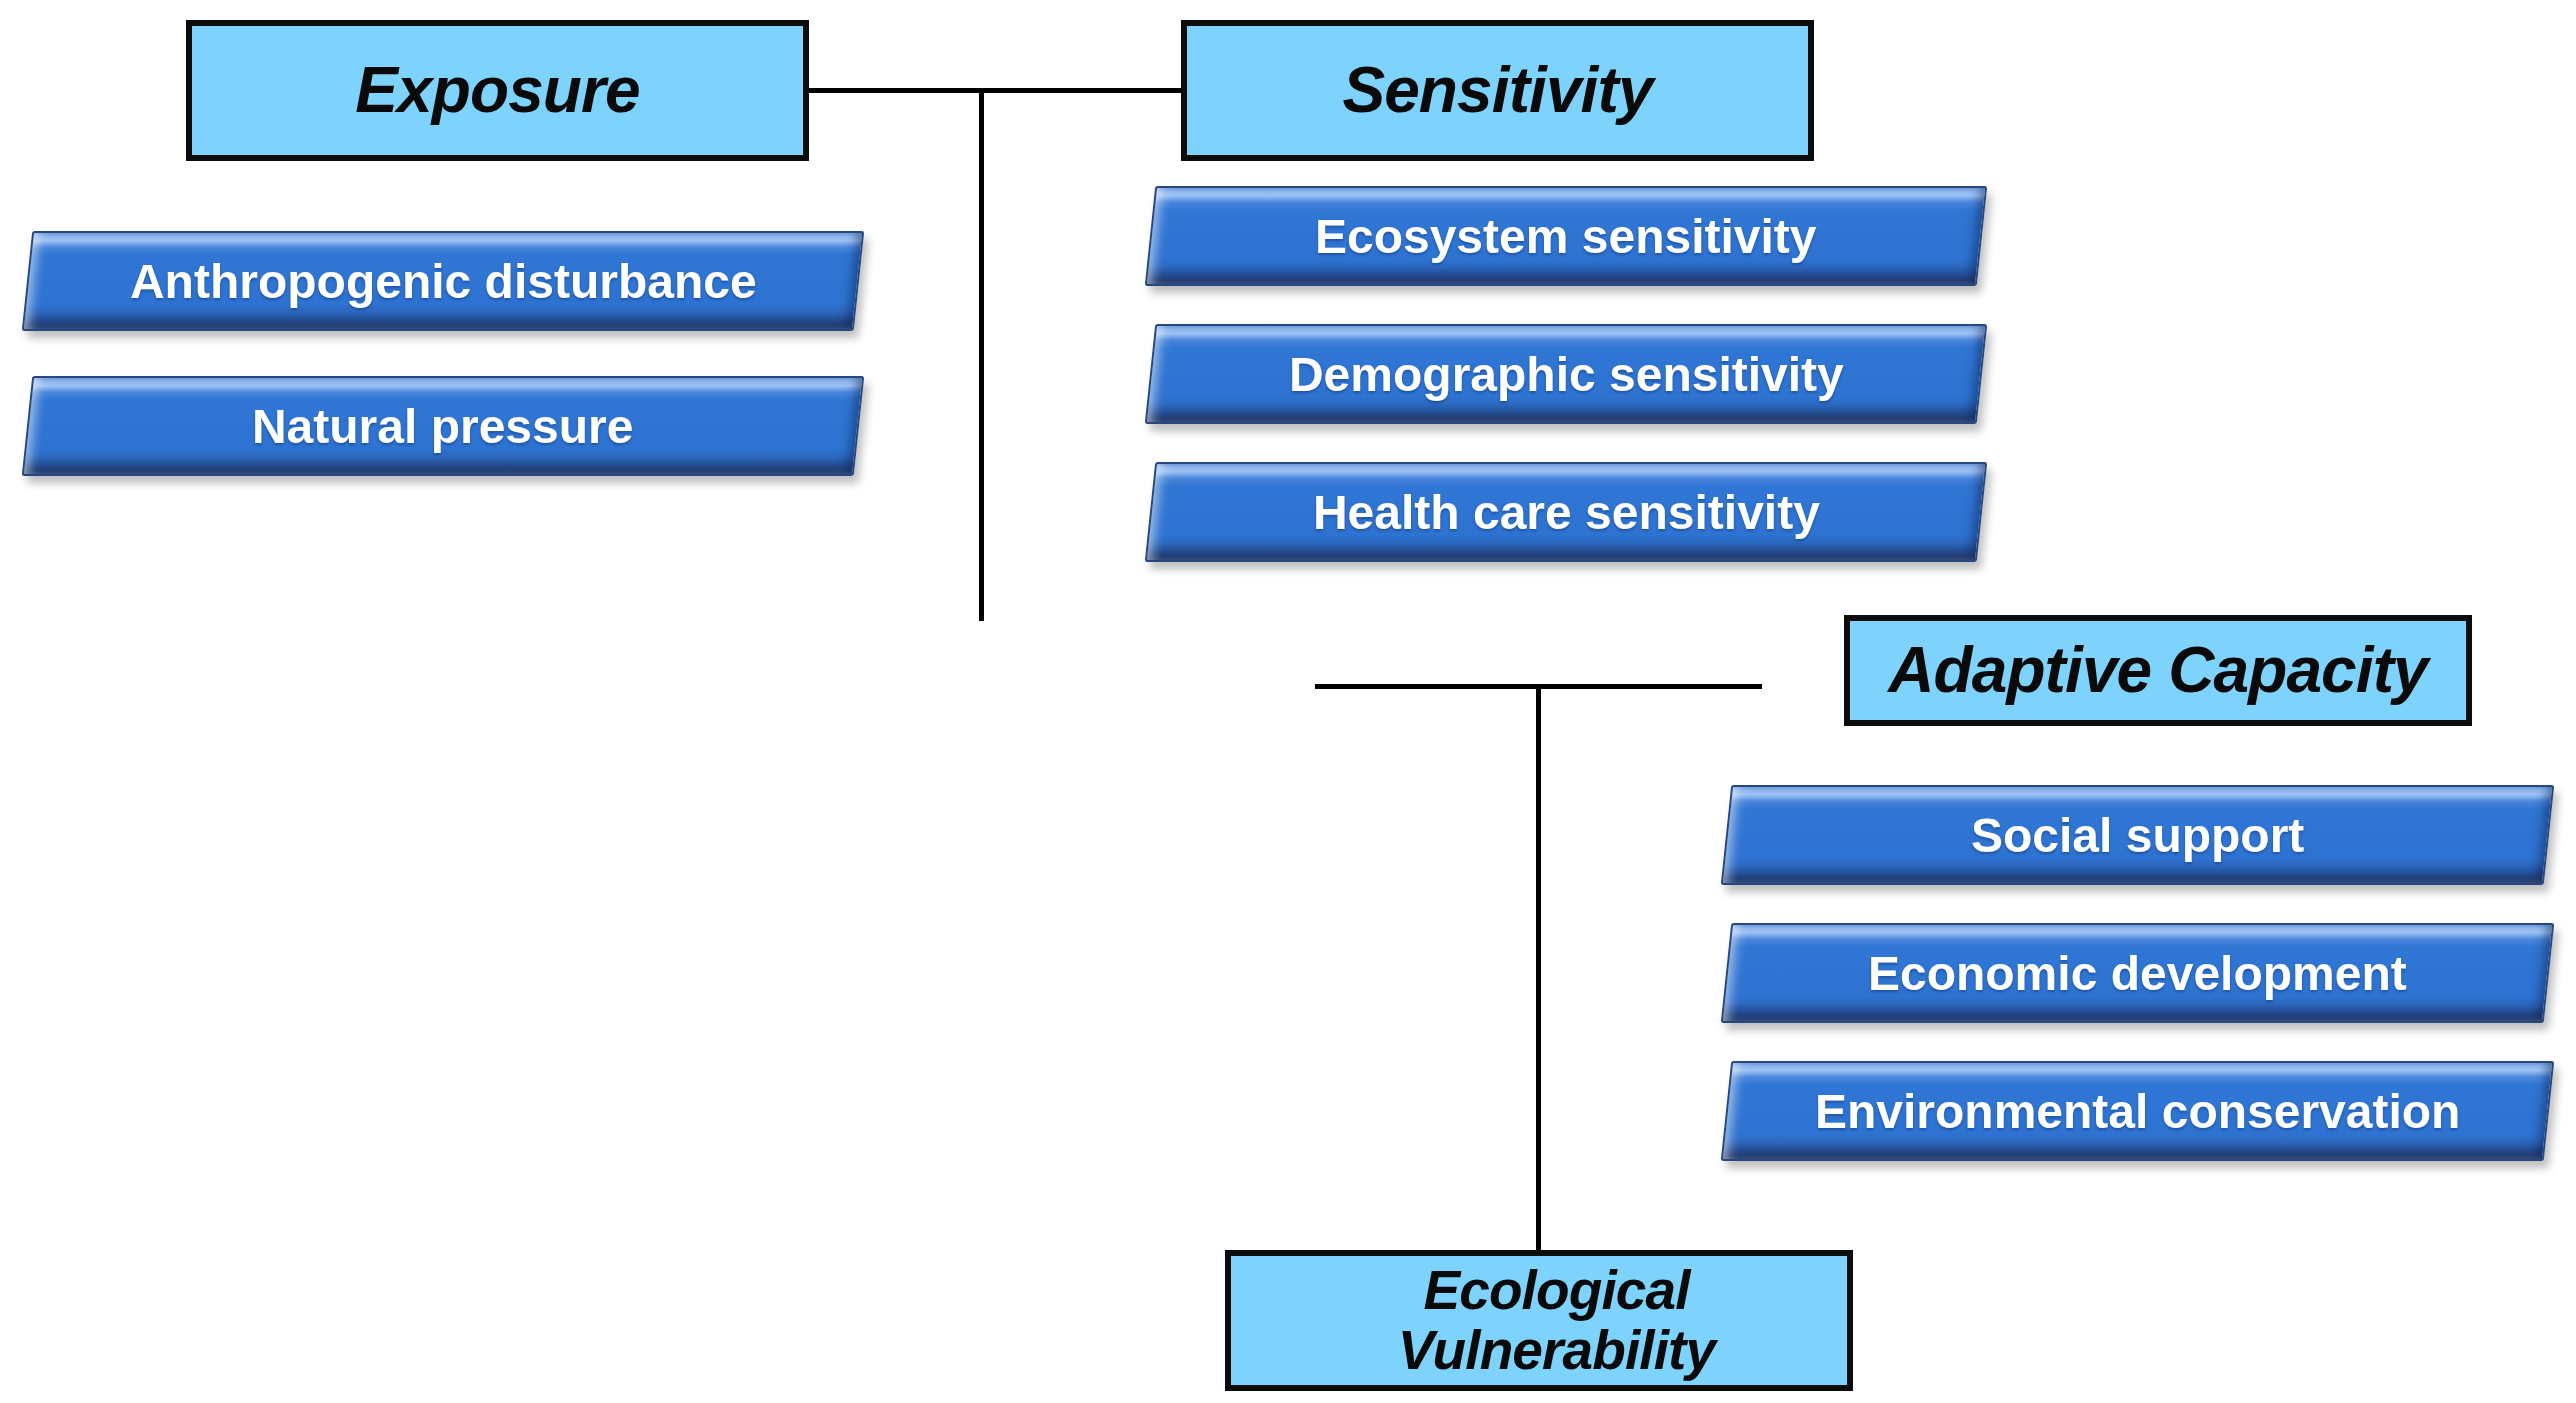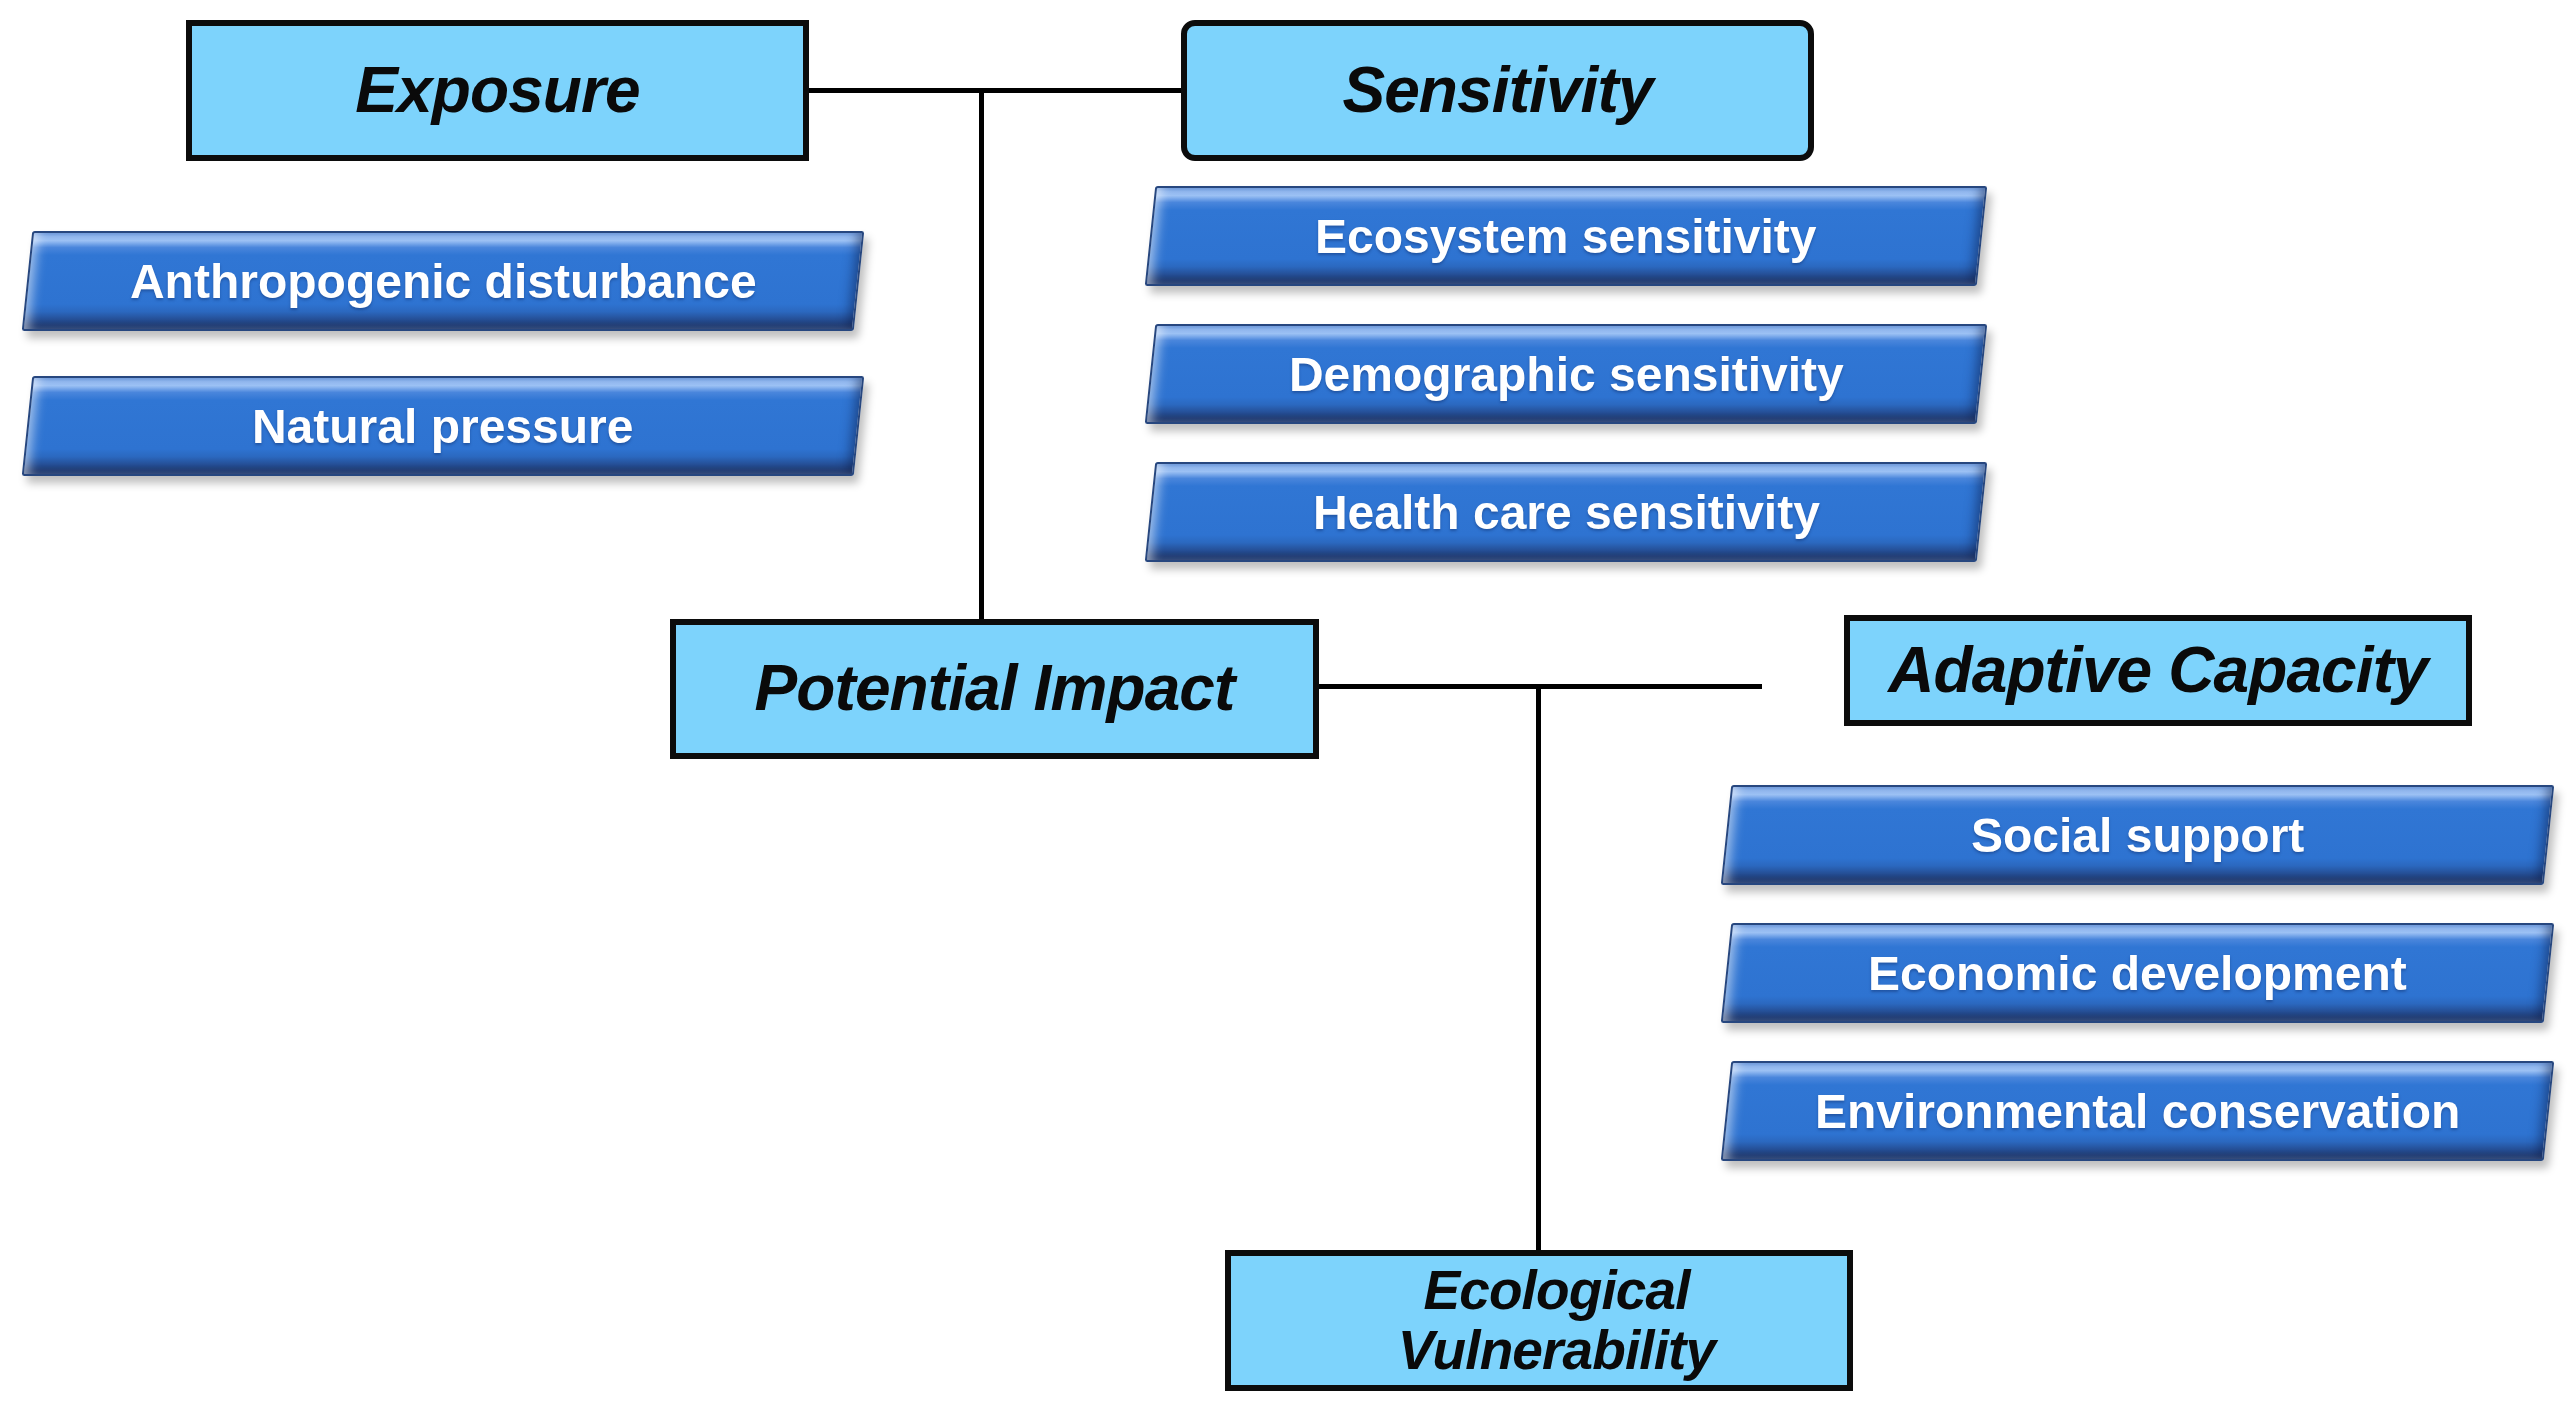--- a/index.html
+++ b/index.html
@@ -79,21 +79,21 @@
     transform: skewX(6deg);
     font-weight: 700;
     font-size: 48px;
     color: #ffffff;
     text-shadow: 0 1.8px 2.7px rgba(10,30,80,0.35);
     white-space: nowrap;
   }
 
   
   .pos-exposure   { left: 186px;  top: 19.7px;   width: 623px; height: 141px; }
-  .pos-sensit     { left: 1181px; top: 19.7px;   width: 633px; height: 141px; border-radius: 14px; }
+  .pos-sensit     { left: 1181px; top: 19.7px;   width: 633px; height: 141px; }
   .pos-potential  { left: 670px;  top: 619px;  width: 649px; height: 140px; }
   .pos-adaptive   { left: 1844px; top: 615px;  width: 628px; height: 111px; }
   .pos-ecovuln    { left: 1225px; top: 1250px; width: 628px; height: 141px; padding-left: 35px; }
 
   
   .pos-h1 { left: 805px;  top: 88px;  width: 379px; height: 5.4px; }
   .pos-v1 { left: 979px; top: 90px; width: 5.4px;   height: 531px; }
   .pos-h2 { left: 1315px; top: 684px; width: 447px; height: 5.4px; }
   .pos-v2 { left: 1536px; top: 687px; width: 5.4px;   height: 565px; }
 
@@ -118,23 +118,20 @@
   <div class="line pos-v2"></div>
 
   <div class="node pos-exposure">
     <span class="node-label">Exposure</span>
   </div>
 
   <div class="node pos-sensit">
     <span class="node-label">Sensitivity</span>
   </div>
 
-  <div class="node pos-potential">
-    <span class="node-label">Potential Impact</span>
-  </div>
 
   <div class="node pos-adaptive">
     <span class="node-label">Adaptive Capacity</span>
   </div>
 
   <div class="node pos-ecovuln">
     <span class="node-label two-line">
       <span class="ln">Ecological</span>
       <span class="ln">Vulnerability</span>
     </span>

